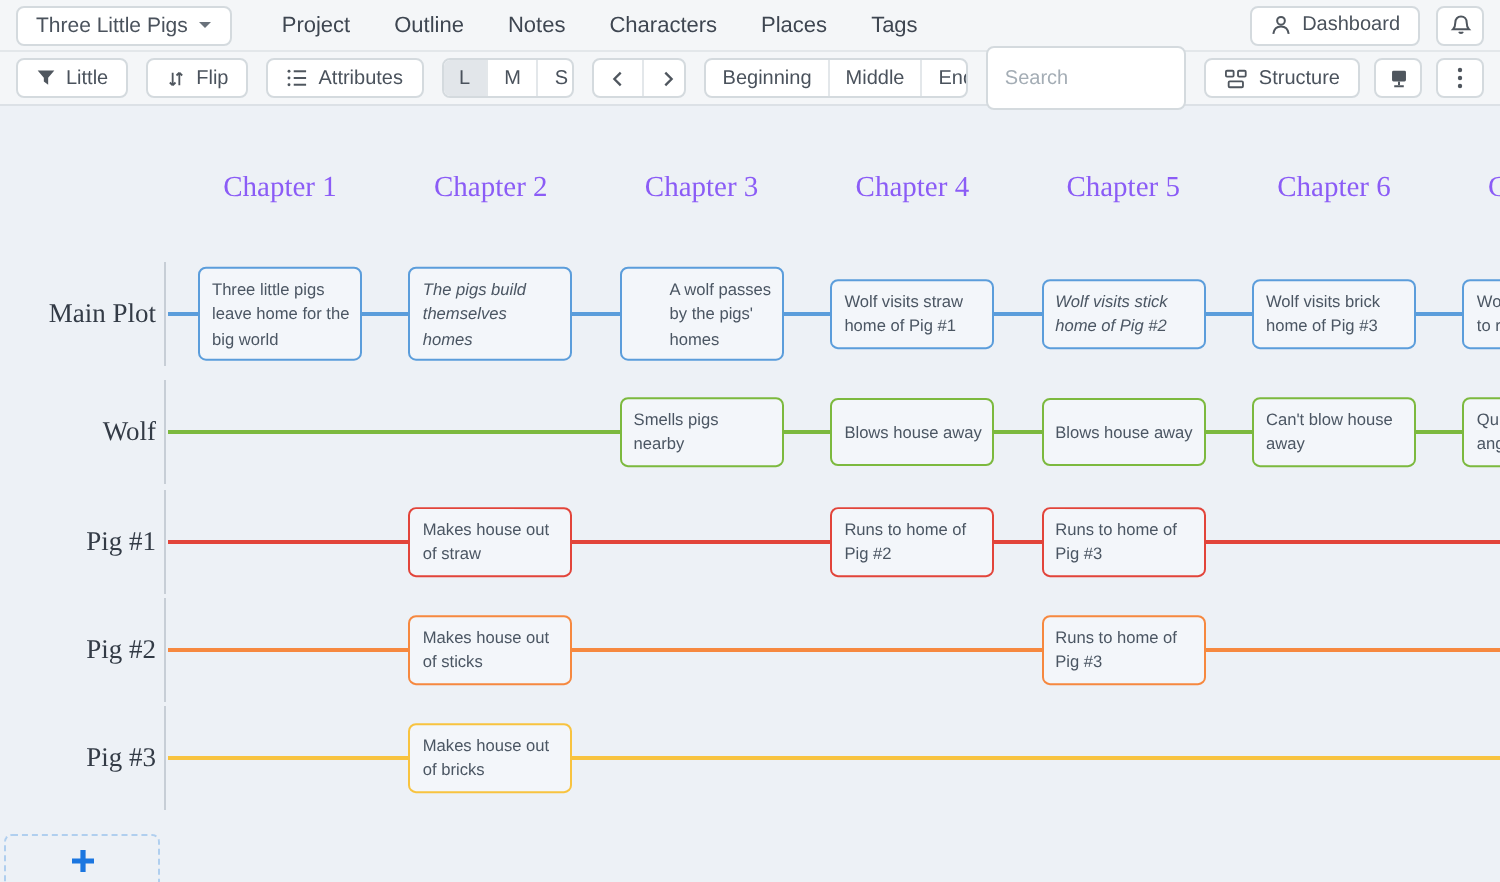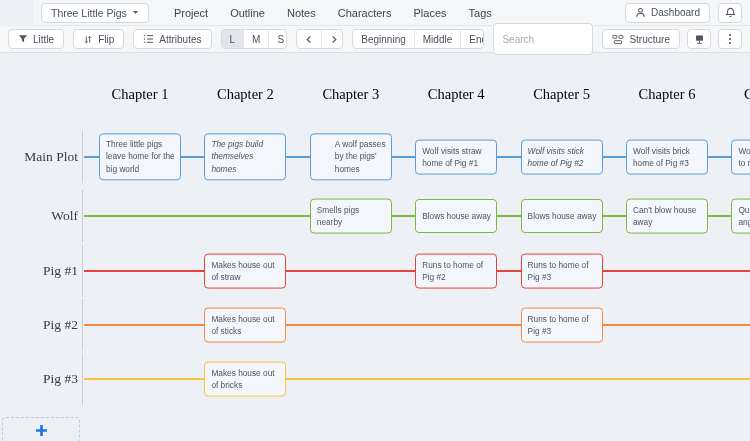--- a/index.html
+++ b/index.html
@@ -5,21 +5,21 @@
   * { box-sizing: border-box; }
   html,body { margin:0; padding:0; }
   body {
     width:750px; height:441px; overflow:hidden; position:relative;
     font-family:"Liberation Sans", sans-serif; background:#edf1f6; color:#4a525c;
   }
   
   .topbar {
     position:absolute; top:0; left:0; right:0; height:26px;
     background:#f4f6f8; border-bottom:1px solid #e3e7ea;
-    display:flex; align-items:stretch;margin-left:33px;
+    display:flex; align-items:stretch;
   }
   .btn {
     display:inline-flex; align-items:center; gap:5px; height:20px; padding:0 9px;
     background:#fff; border:1px solid #d4dade; border-radius:4px;
     font-size:10px; color:#4a525c; white-space:nowrap; cursor:default;
   }
   .project-btn { align-self:center; margin-left:8px; font-size:10.5px; }
   .tabs { display:flex; align-items:stretch; margin-left:14px; }
   .tab { display:flex; align-items:center; padding:0 11px; font-size:11px; color:#3e4651; cursor:default; }
   .tab.active { background:#dee6f0; color:#3a6fd8; }
@@ -42,21 +42,21 @@
     height:32px; width:100px; border:1px solid #d4dade; border-radius:4px; background:#fff;
     font-size:10px; color:#4a525c; padding:0 8px; font-family:inherit; outline:none;
   }
   .search::placeholder { color:#a4adb5; }
   .toolbar-right { margin-left:auto; display:flex; align-items:center; gap:7px; }
   svg.ic { display:block; }
   
   .timeline { position:absolute; top:53px; left:0; right:0; bottom:0; }
   .chapter {
     position:absolute; top:33px; transform:translateX(-50%);
-    font-family:"Liberation Serif", serif; font-size:14.5px; color:#000000; white-space:nowrap;
+    font-family:"Liberation Serif", serif; font-size:14.5px; color:#8b5cf6; white-space:nowrap;
   }
   .pl-label {
     position:absolute; left:0; width:78px; text-align:right; transform:translateY(-50%);
     font-family:"Liberation Serif", serif; font-size:13.5px; color:#333b46; white-space:nowrap; z-index:1;
   }
   .pl-tick { position:absolute; left:82px; width:1px; height:52px; background:#c7ced6; z-index:0; }
   .pl-line { position:absolute; left:84px; right:0; height:2px; z-index:1; }
   .card {
     position:absolute; width:82px; transform:translateY(-50%); z-index:2;
     background:#f3f6fa; border:1.5px solid #999; border-radius:4px;

